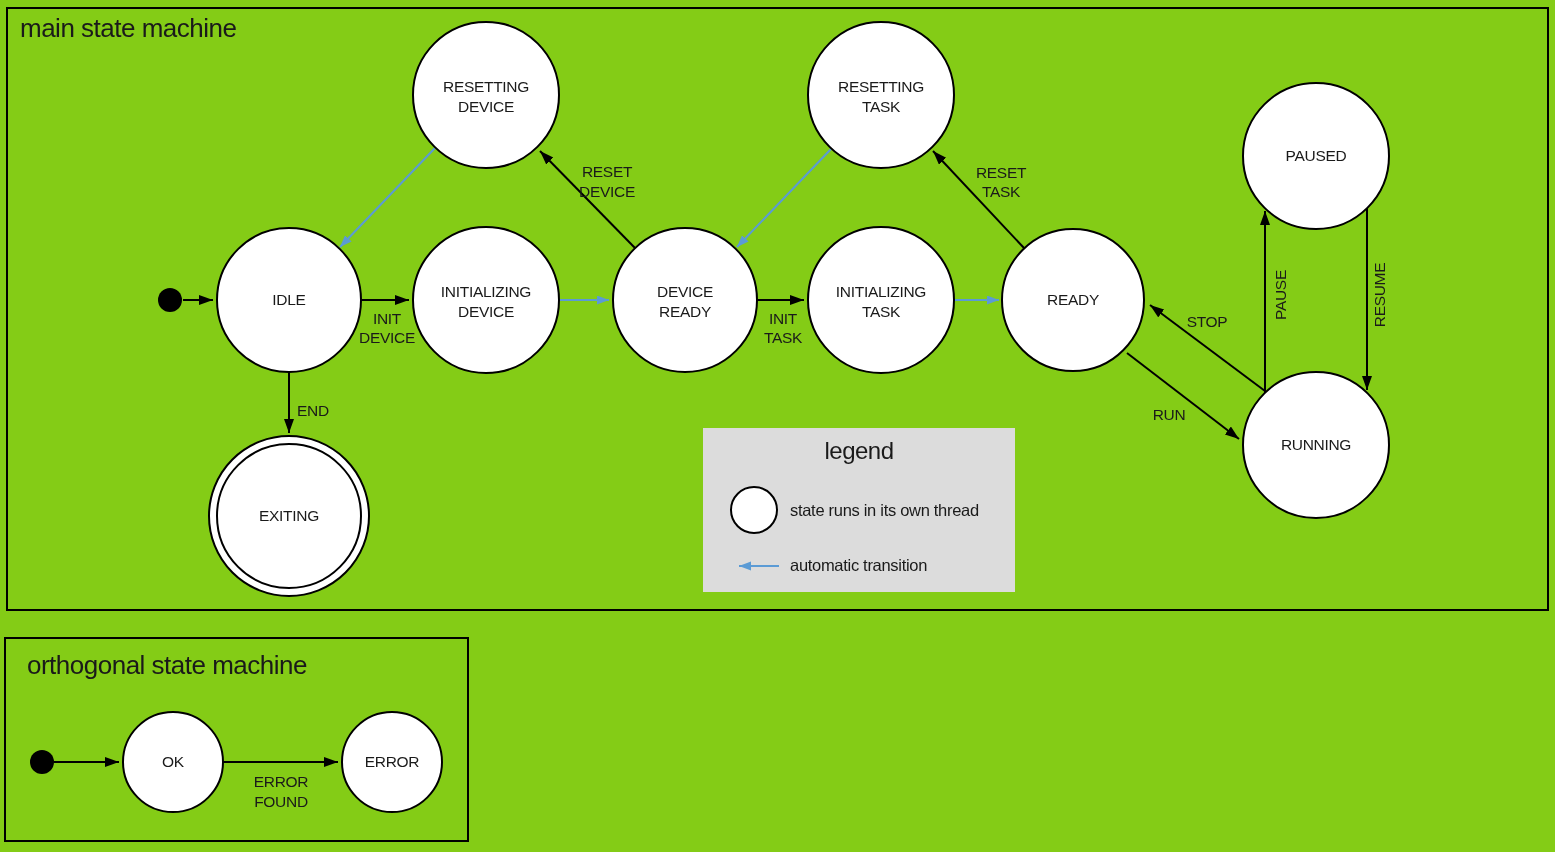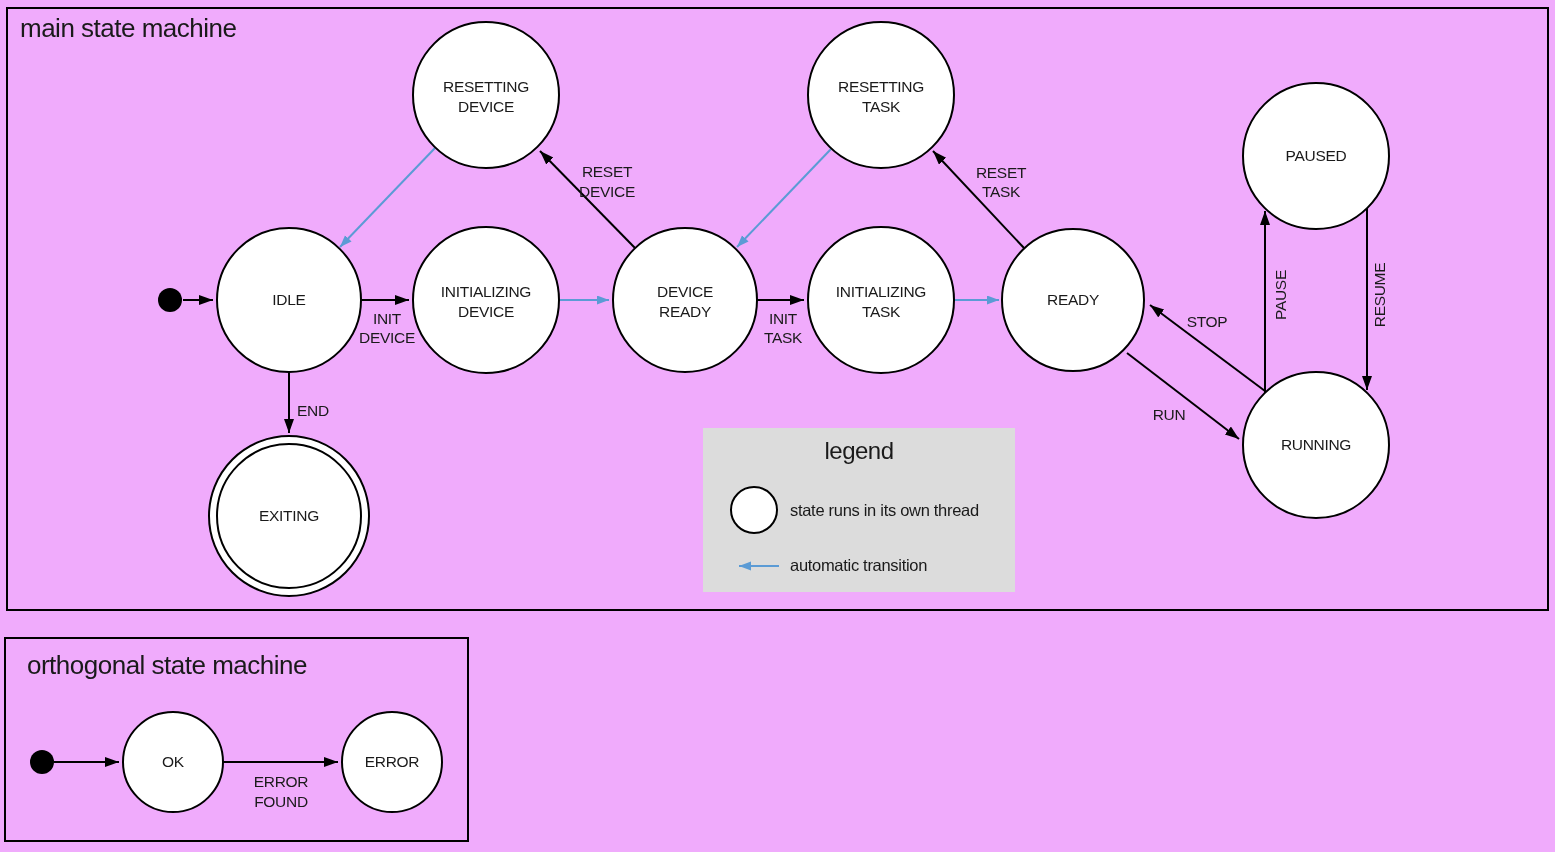--- a/index.html
+++ b/index.html
@@ -1,20 +1,20 @@
 <!DOCTYPE html>
 <html><head>
 <meta charset="utf-8">
 <style>
   html, body { margin: 0; padding: 0; background: #ffffff; }
   .canvas {
     position: relative;
     width: 1555px;
     height: 852px;
-    background: #f0abfc;
+    background: #84cc16;
     font-family: "Liberation Sans", sans-serif;
   }
   svg text {
     font-family: "Liberation Sans", sans-serif;
     fill: #1a1a1a;
   }
   .box-title   { font-size: 26px; letter-spacing: -0.5px; }
   .node-label  { font-size: 15.5px; text-anchor: middle; letter-spacing: -0.3px; }
   .edge-label  { font-size: 15.5px; text-anchor: middle; letter-spacing: -0.3px; }
   .edge-label-start { font-size: 15.5px; text-anchor: start; letter-spacing: -0.3px; }

